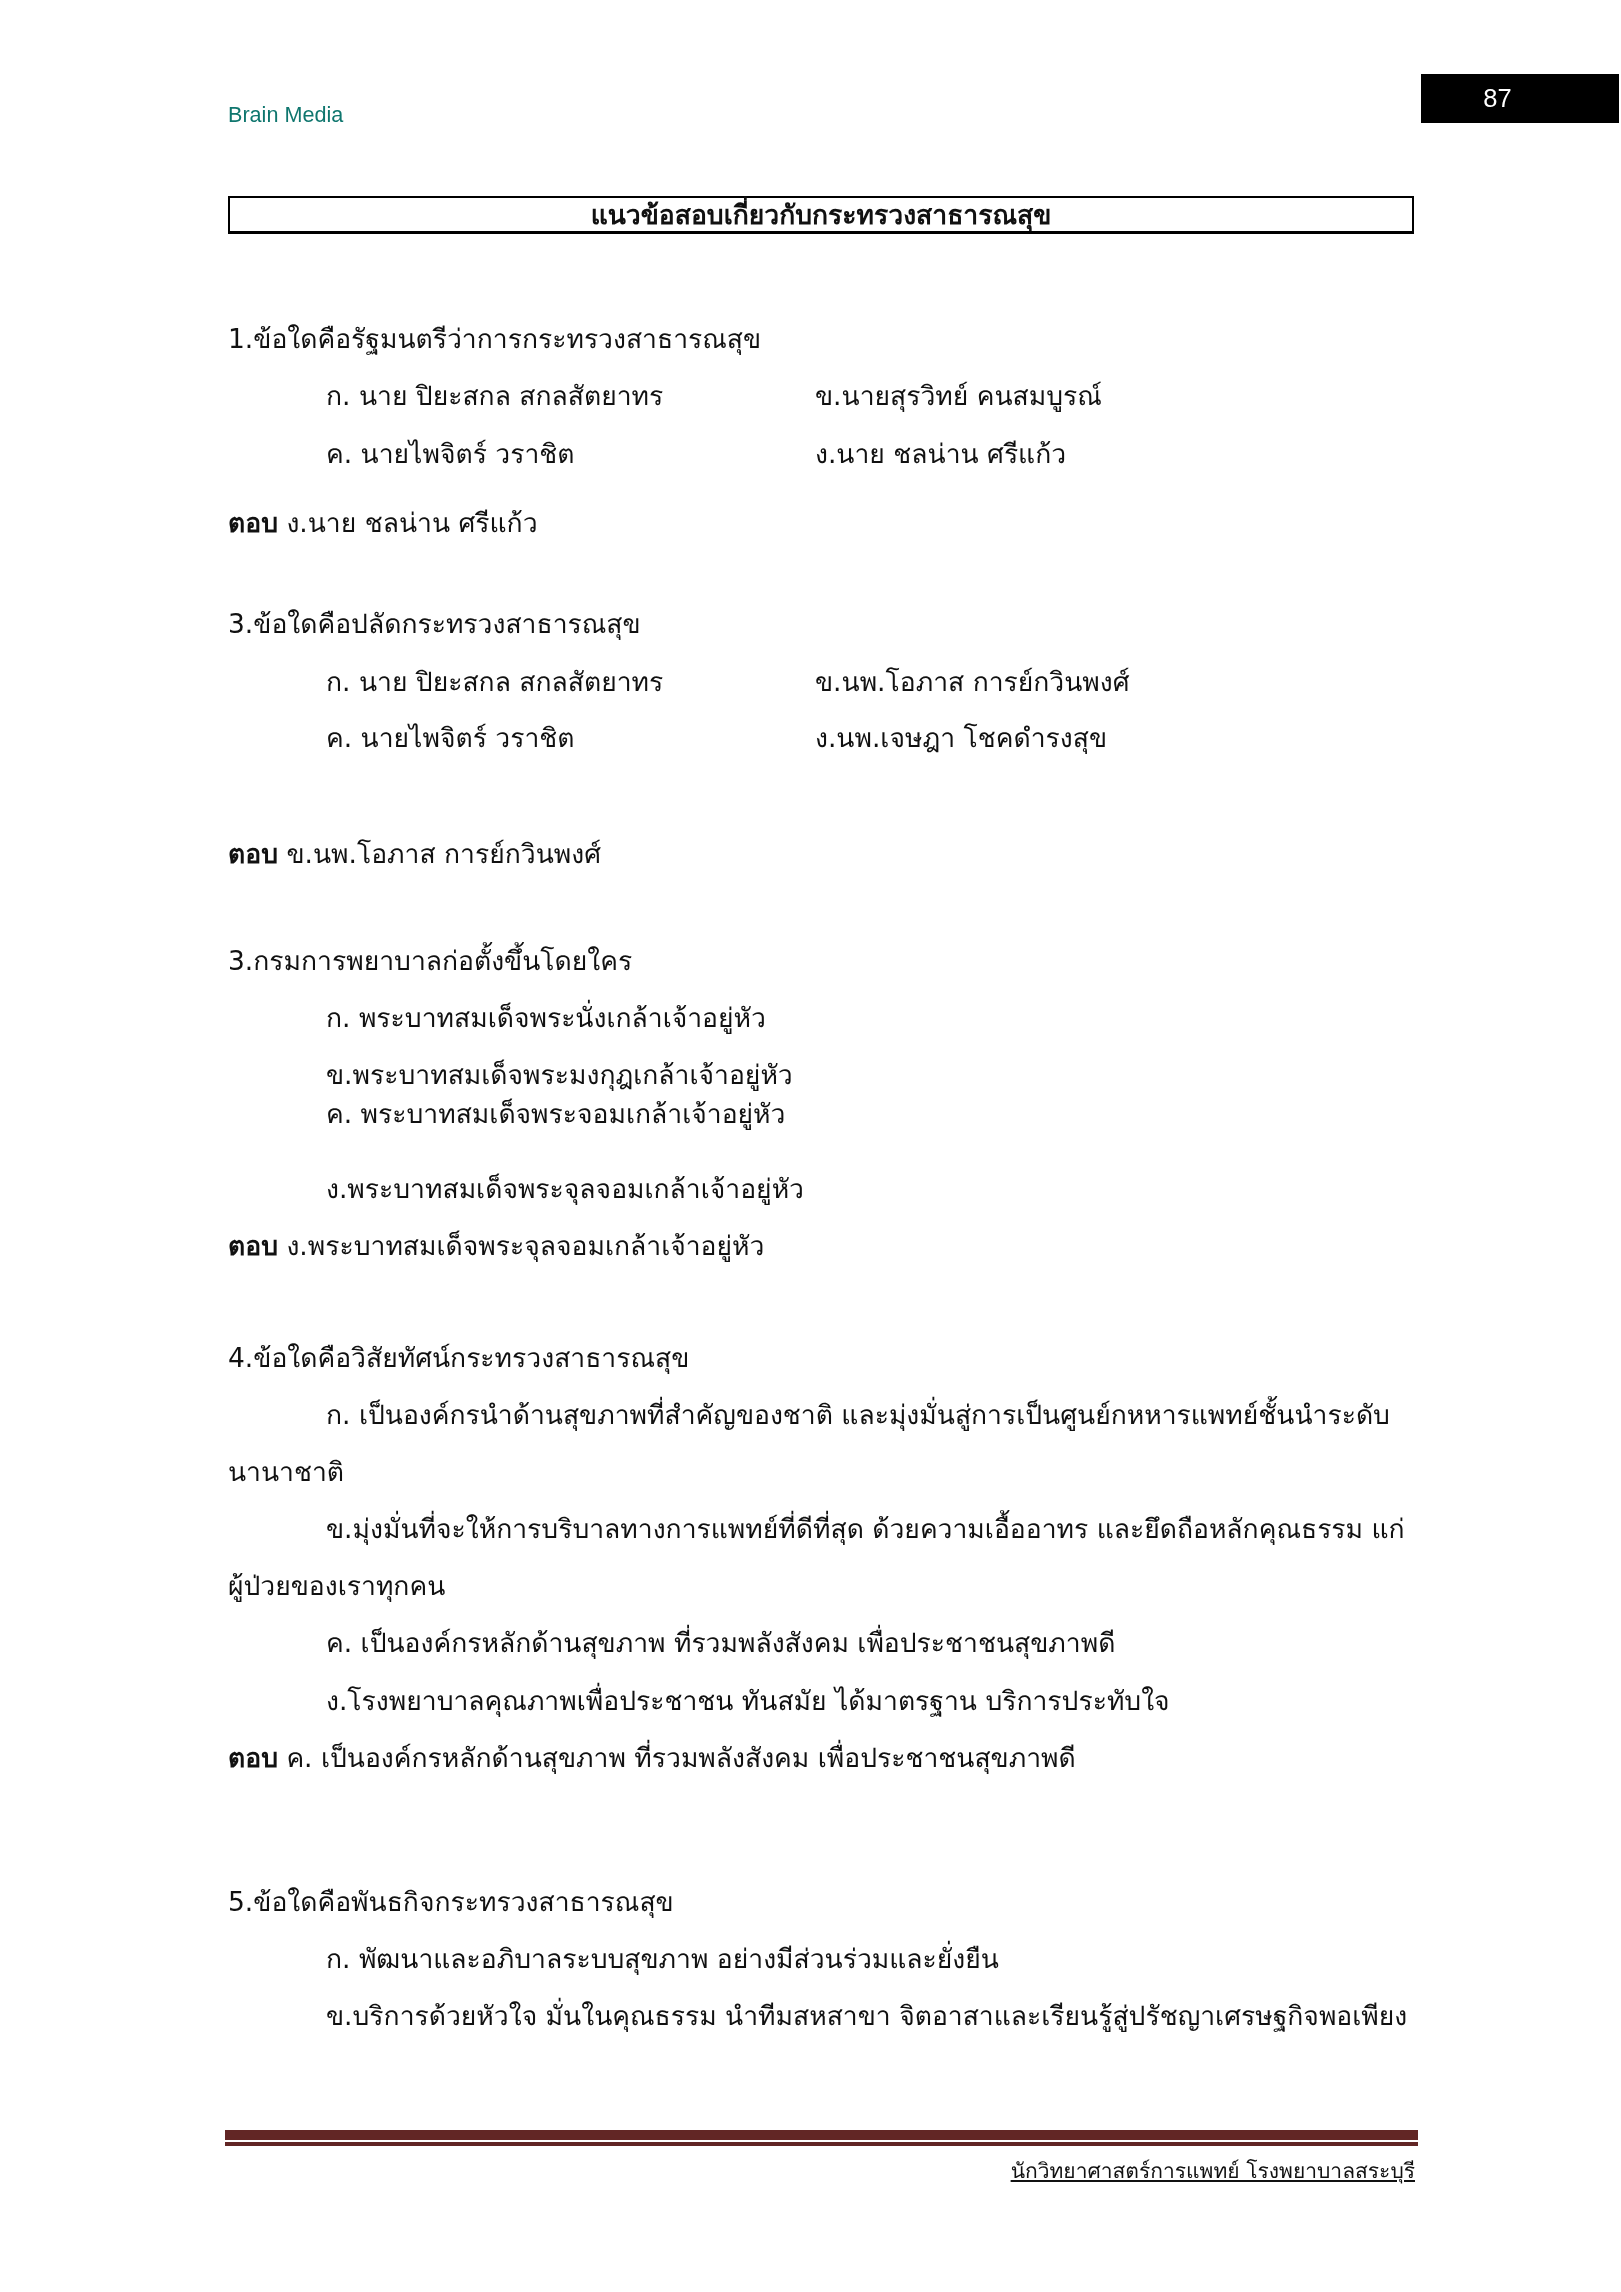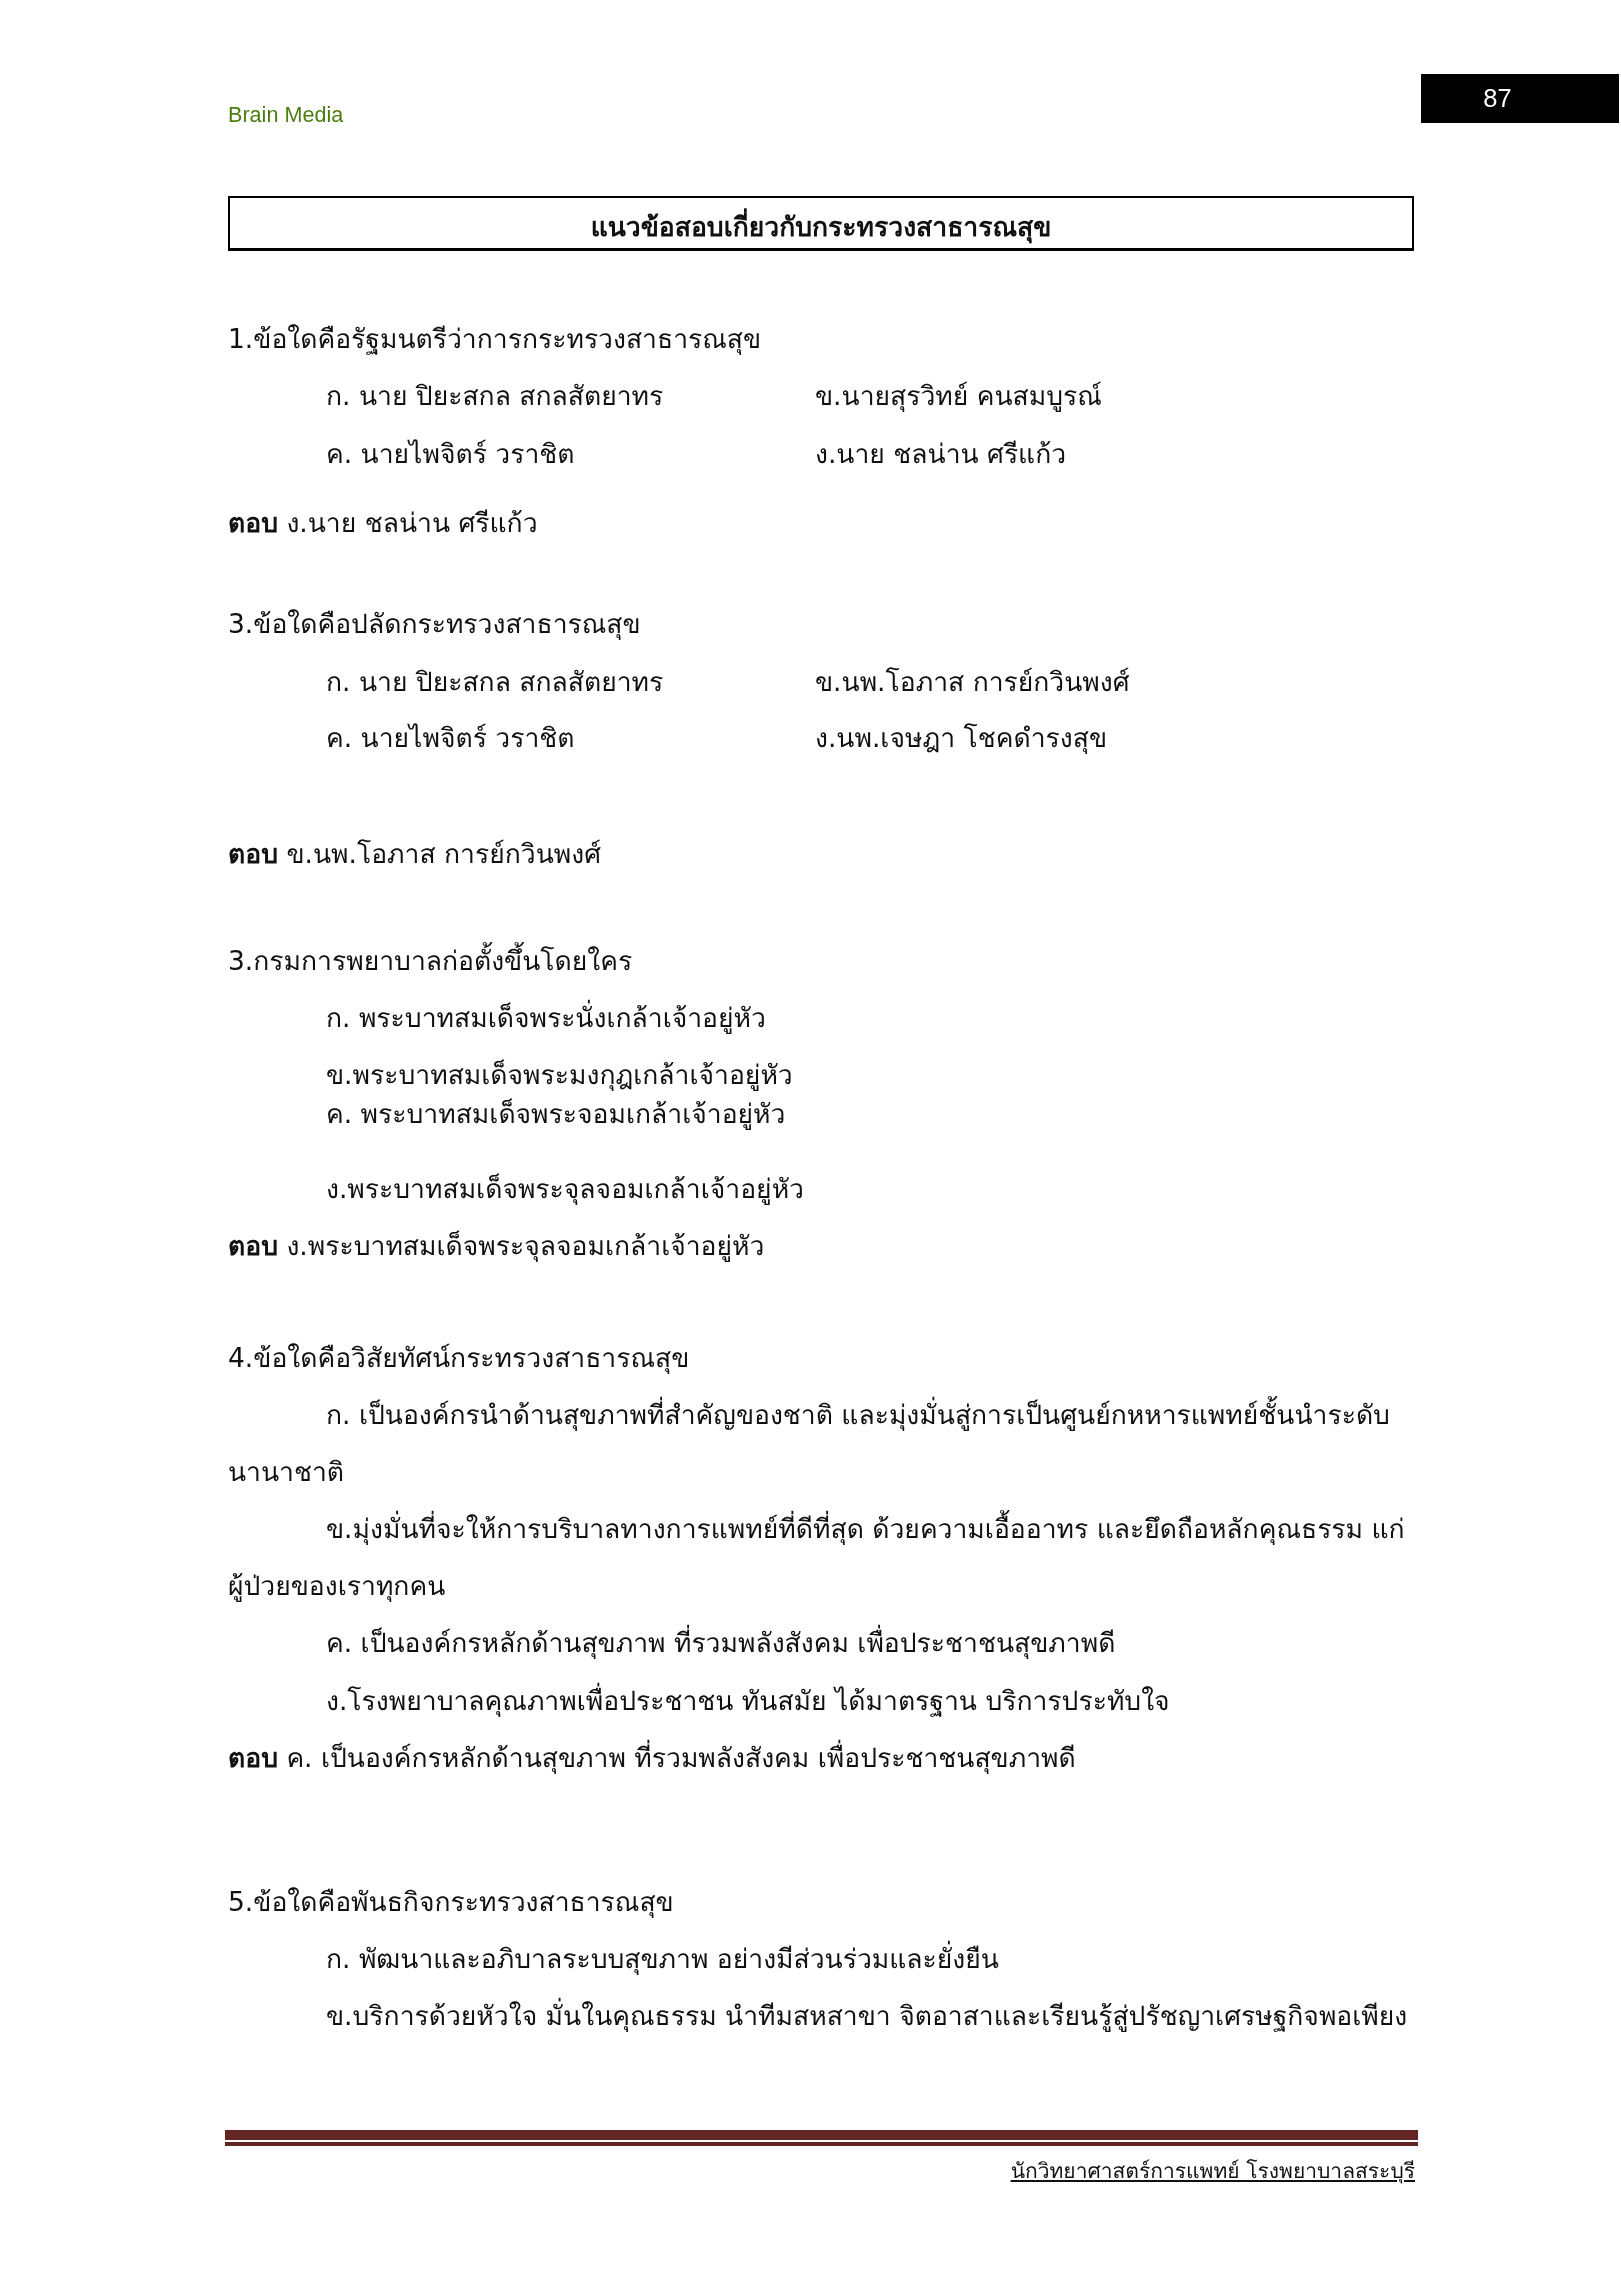--- a/index.html
+++ b/index.html
@@ -1,26 +1,26 @@
 <!DOCTYPE html>
 <html><head>
 <meta charset="utf-8">
 <style>
   html, body { margin: 0; padding: 0; background: #ffffff; }
   body { width: 1621px; height: 2293px; position: relative; overflow: hidden;
          font-family: "DejaVu Sans", "Liberation Sans", sans-serif; color: #111; }
   .abs { position: absolute; }
-  .brand { left: 228px; top: 102px; font-size: 21.6px; color: #4d7c0f;
+  .brand { left: 228px; top: 102px; font-size: 21.6px; color: #0f766e;
            font-family: "Liberation Sans", sans-serif; }
   .pagenum { left: 1421px; top: 74px; width: 198px; height: 49px; background: #000;
              color: #fff; font-size: 25.5px; font-family: "Liberation Sans", sans-serif;
              display: flex; align-items: center; justify-content: center; padding-right: 45px; box-sizing: border-box; }
-  .titlebox { left: 228px; top: 196px; width: 1186px; height: 55px; border: 2px solid #000;
+  .titlebox { left: 228px; top: 196px; width: 1186px; height: 38px; border: 2px solid #000;
               border-bottom-width: 3.9px; border-right-width: 2.9px; box-sizing: border-box;
-              display: flex; align-items: flex-end; justify-content: center;
+              display: flex; align-items: center; justify-content: center;
               font-size: 26.5px; font-weight: bold; }
   .line { position: absolute; font-size: 26.5px; white-space: nowrap; line-height: 35px; text-align: center; }
   .q { left: 228px; }
   .opt { left: 326px; }
   .opt2 { left: 815px; }
   .ans { left: 228px; }
   .ans b { font-weight: bold; }
   .wrap { left: 228px; }
   .rule1 { left: 225px; top: 2130px; width: 1193px; height: 9.8px; background: #622625; }
   .rule2 { left: 225px; top: 2142px; width: 1193px; height: 3.9px; background: #622625; }

